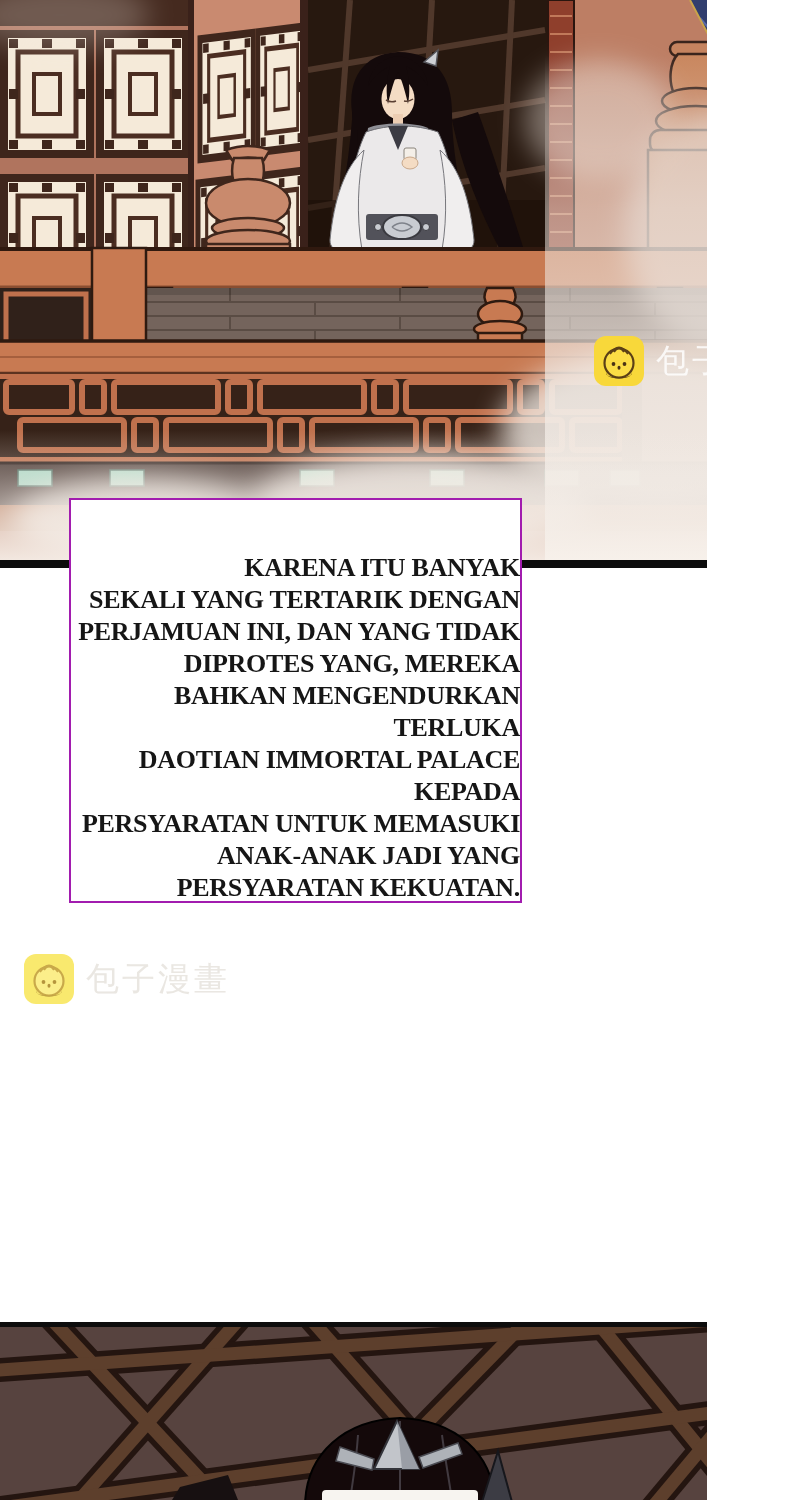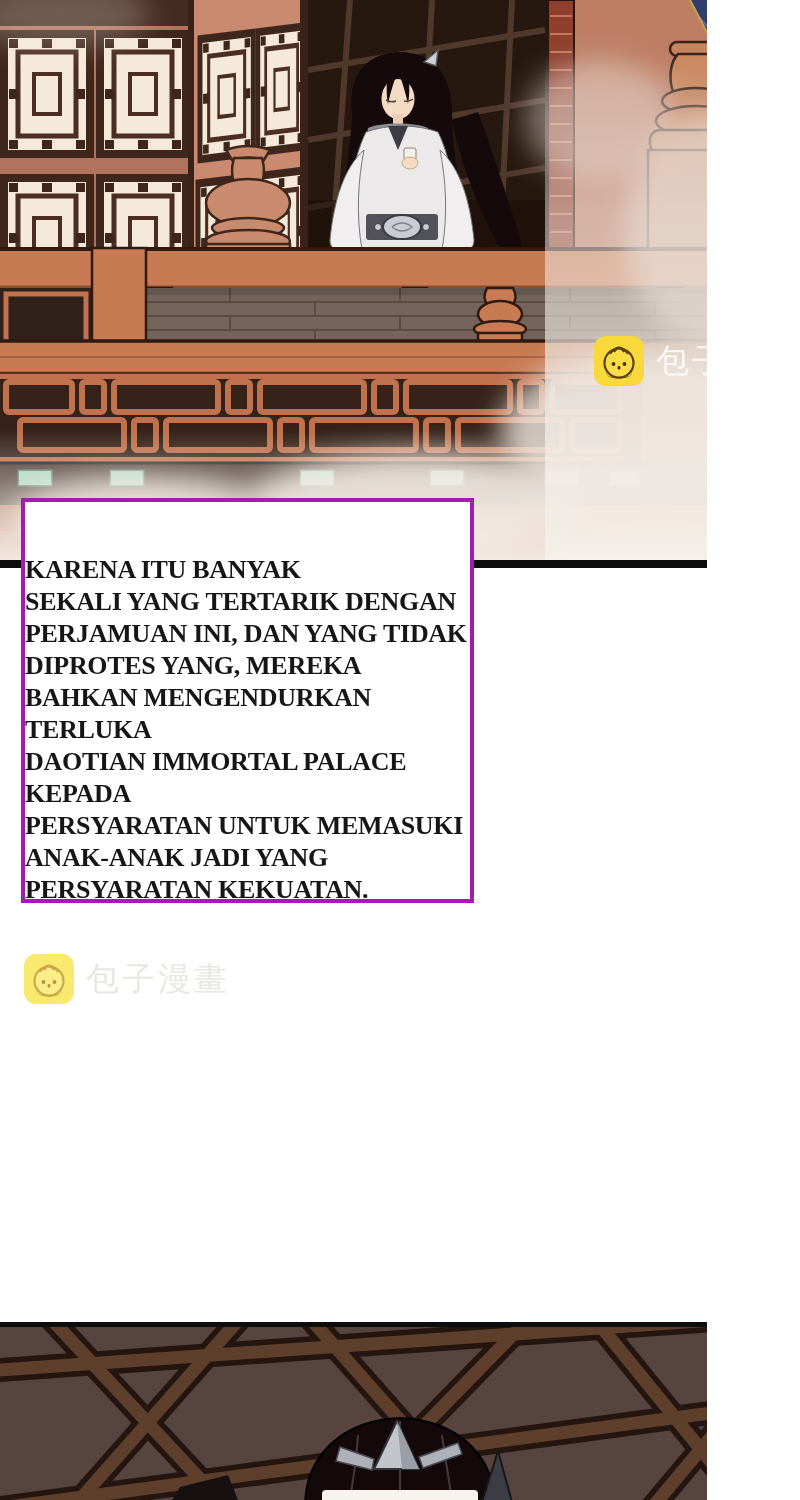--- a/index.html
+++ b/index.html
@@ -2,22 +2,22 @@
 <html><head>
 <meta charset="utf-8">
 <style>
   html,body{margin:0;padding:0;background:#ffffff;}
   .page{position:relative;width:707px;height:1500px;background:#ffffff;overflow:hidden;
         font-family:Liberation Serif, serif;}
   .panel{position:absolute;left:0;width:800px;}
   .panel-top{top:0;height:568px;}
   .panel-bottom{top:1322px;height:178px;border-top:5px solid #0d0d0d;box-sizing:border-box;}
   .panel svg{display:block;}
-  .bubble{position:absolute;background:#ffffff;border:4px solid #a21caf;box-sizing:border-box;
-          text-align:left;color:#161616;font-weight:700;letter-spacing:-0.3px;}
+  .bubble{position:absolute;background:#ffffff;border:2px solid #a21caf;box-sizing:border-box;
+          text-align:right;color:#161616;font-weight:700;letter-spacing:-0.3px;margin-left:48px;}
   .bubble-1{left:21px;top:498px;width:453px;height:405px;padding-top:52px;
             font-size:26px;line-height:32px;}
   .bubble-2{left:407px;top:970px;width:358px;height:383px;padding-top:60px;
             font-size:27px;line-height:37px;z-index:5;}
   .bubble p{margin:0;}
   .watermark{position:absolute;display:flex;align-items:center;z-index:4;}
   .wm-top{left:594px;top:336px;}
   .wm-mid{left:24px;top:954px;}
   .wm-icon{width:50px;height:50px;flex:0 0 50px;}
   .wm-text{margin-left:12px;font-size:33px;letter-spacing:3px;font-weight:400;white-space:nowrap;}

